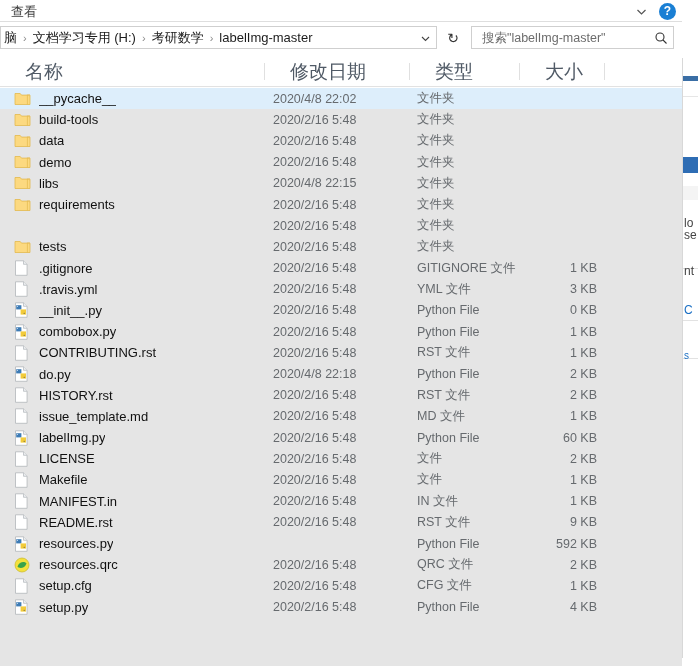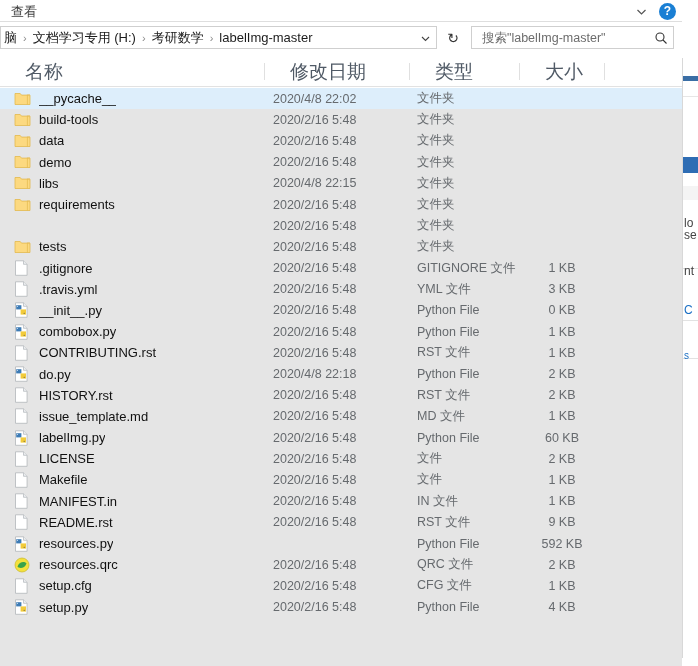--- a/index.html
+++ b/index.html
@@ -181,21 +181,21 @@
     position: relative;
     height: 21.2px;
     display: flex; align-items: center;
     cursor: default;
   }
   .row.selected { background: #ddeefb; }
   .cell { position: absolute; display: flex; align-items: center; height: 21px; }
   .cell-name { left: 0; width: 265px; padding-left: 14px; gap: 8px; }
   .cell-date { left: 273px; width: 140px; }
   .cell-type { left: 417px; width: 110px; }
-  .cell-size { left: 527px; width: 70px; justify-content: center; }
+  .cell-size { left: 527px; width: 70px; justify-content: flex-end; }
   .name-text {
     font-size: 13px; color: #111111;
     white-space: nowrap; overflow: hidden; text-overflow: ellipsis;
     max-width: 230px;
   }
   .meta-text { font-size: 12.5px; color: #666a6e; white-space: nowrap; }
 
   
   .ic { width: 17px; height: 16px; flex: 0 0 17px; position: relative; }
   .ic svg { display: block; }

